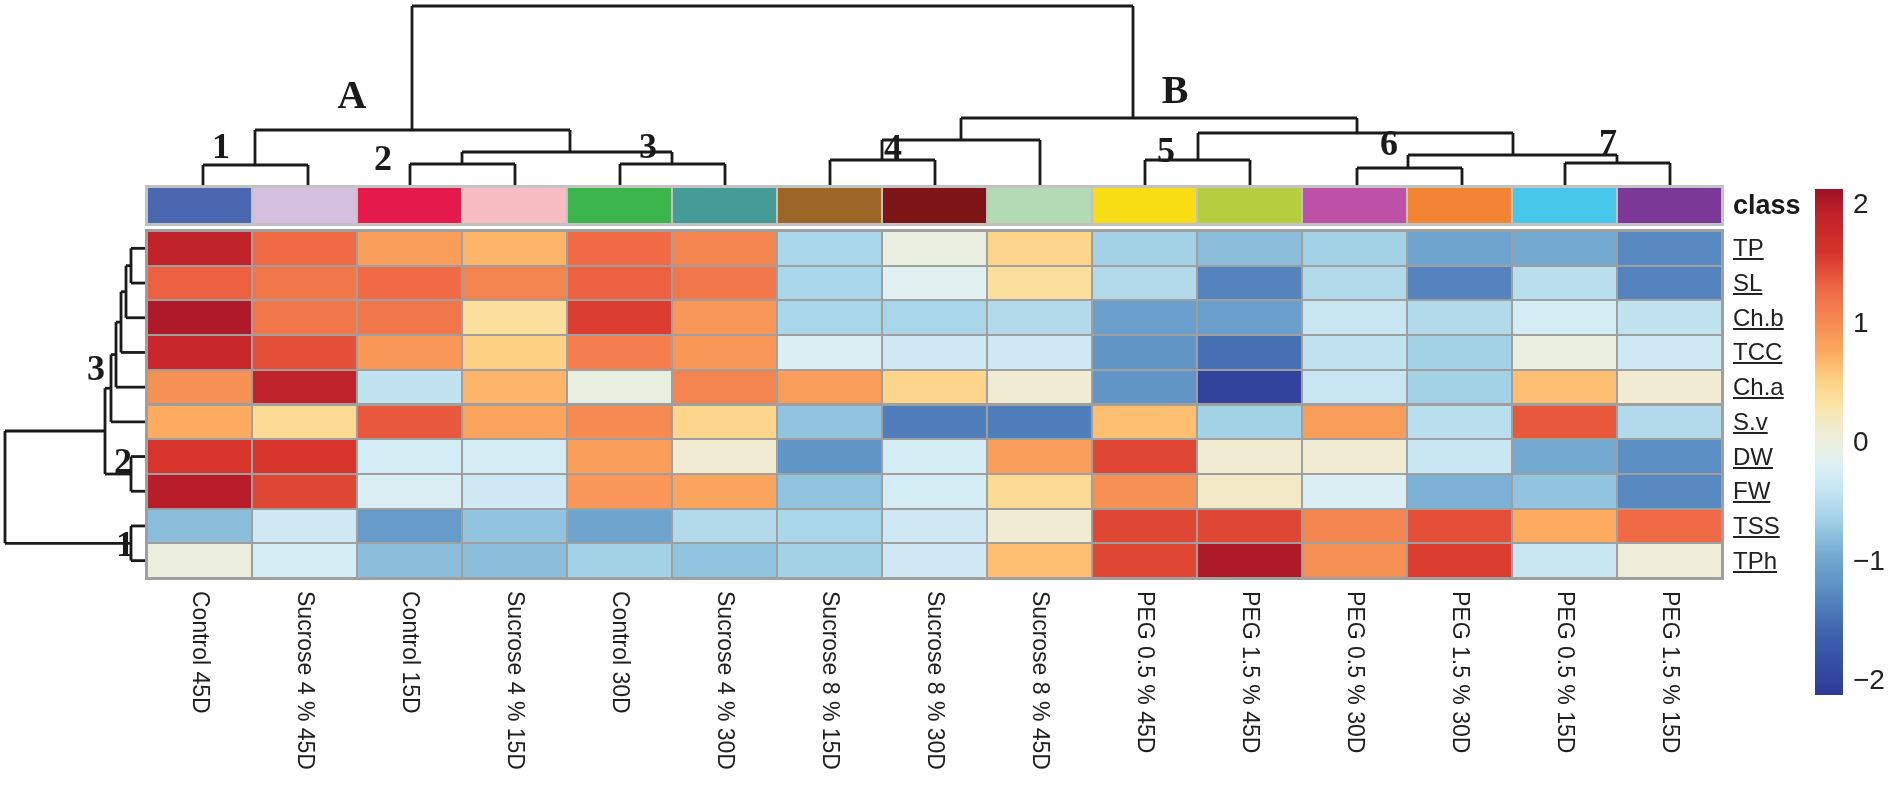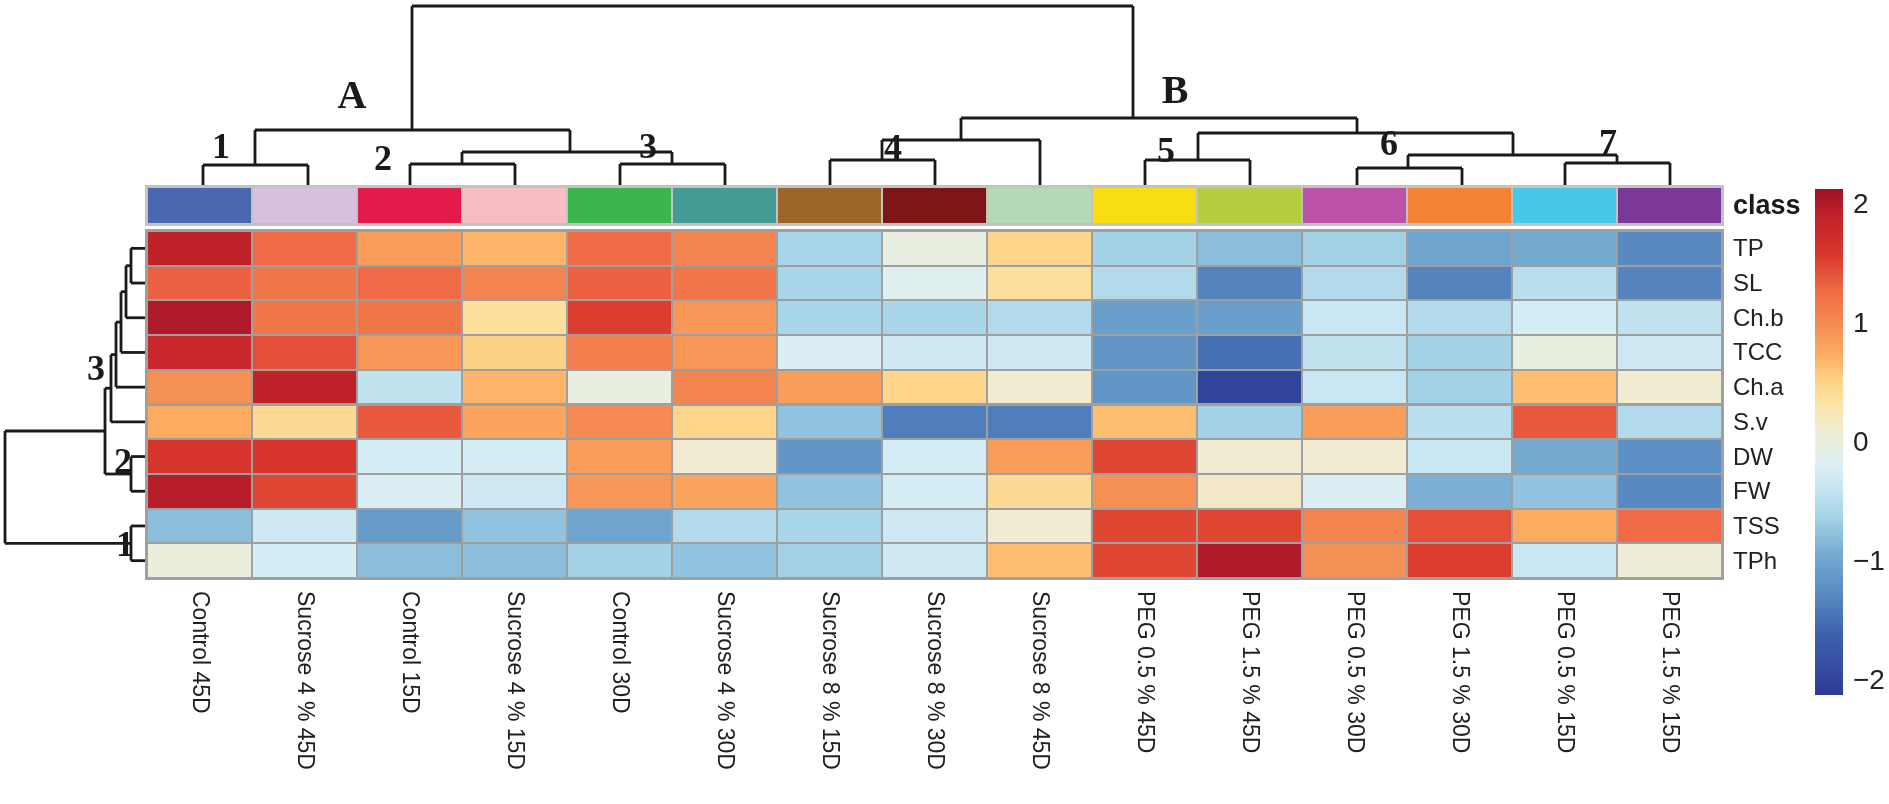--- a/index.html
+++ b/index.html
@@ -9,21 +9,21 @@
   .dlabel{position:absolute;transform:translate(-50%,-50%);
           font-family:"Liberation Serif", serif;font-weight:bold;color:#1a1a1a;line-height:1;}
   .dlabel.big{font-size:40px;}
   .dlabel.num{font-size:36px;}
   #classbar{position:absolute;left:145px;top:185px;width:1579px;height:41px;
             border:2px solid #c2c2c2;box-sizing:border-box;background:#c2c2c2;}
   .classcell{position:absolute;top:0;height:37px;width:105px;border:1px solid #c2c2c2;box-sizing:border-box;}
   #heatmap{position:absolute;left:145px;top:229px;width:1579px;height:351px;
            border:2px solid #9f9f9f;box-sizing:border-box;background:#9f9f9f;}
   .hcell{position:absolute;border:1px solid #9f9f9f;box-sizing:border-box;}
-  .rowlabel{position:absolute;left:1733px;font-size:24px;color:#222;line-height:1;transform:translateY(-50%);}
+  .rowlabel{position:absolute;left:1733px;font-size:24px;color:#222;line-height:1;transform:translateY(-50%);text-decoration:underline;}
   #class-label{position:absolute;left:1733px;top:205px;transform:translateY(-50%);
                font-size:27px;font-weight:bold;color:#1a1a1a;}
   .collabel{position:absolute;top:591px;font-size:23px;color:#1f1f1f;white-space:nowrap;
             transform:rotate(90deg);transform-origin:0 0;line-height:1;}
   #colorbar{position:absolute;left:1815px;top:189px;width:28px;height:506px;}
   .cbtick{position:absolute;left:1853px;font-size:28px;color:#222;line-height:1;transform:translateY(-50%);}
 </style>
 </head>
 <body>
 

